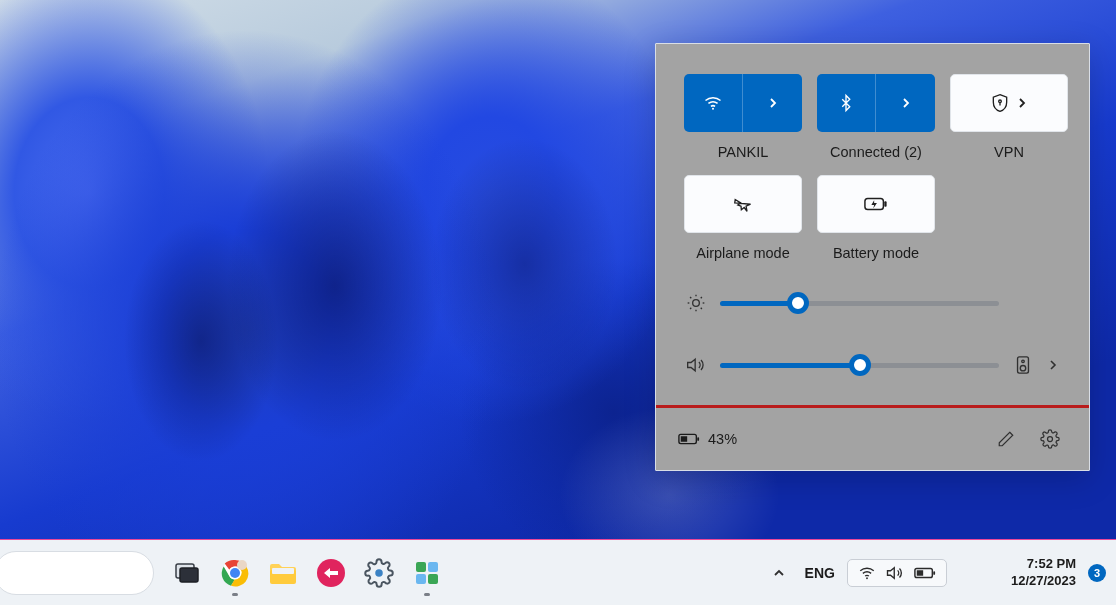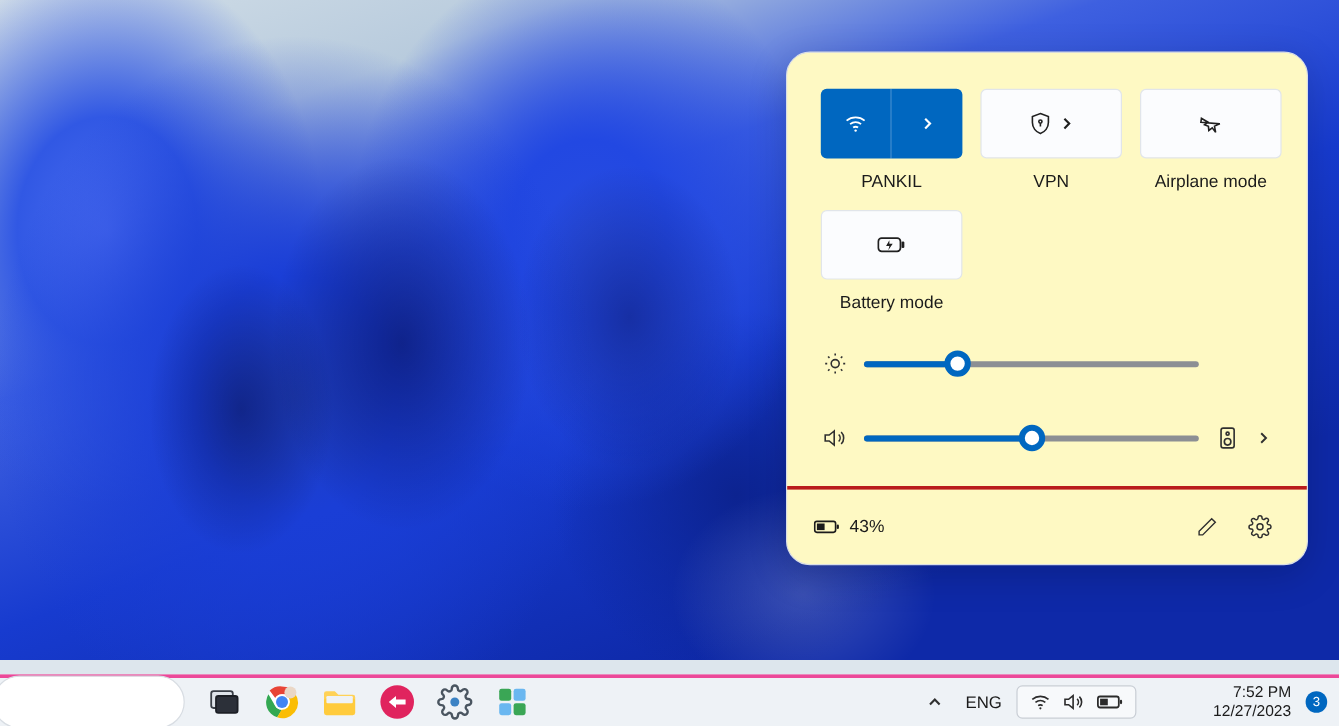--- a/index.html
+++ b/index.html
@@ -17,21 +17,21 @@
 .wallpaper::after{content:"";position:absolute;inset:0;height:550px;
   background:
     radial-gradient(ellipse 180px 260px at 30% 52%, rgba(0,0,48,0.45) 0%, rgba(0,0,48,0) 60%),
     radial-gradient(ellipse 140px 220px at 18% 62%, rgba(0,0,40,0.40) 0%, rgba(0,0,40,0) 55%),
     radial-gradient(ellipse 170px 230px at 47% 48%, rgba(0,0,50,0.35) 0%, rgba(0,0,50,0) 55%),
     radial-gradient(ellipse 200px 160px at 60% 90%, rgba(255,255,255,0.18) 0%, rgba(255,255,255,0) 55%);
   mix-blend-mode:normal;
 }
 
 
-.panel { position:absolute; top:43px; right:26px; width:435px; background:#fef9c3; border:1px solid #d9dee6; border-radius:20px; box-shadow:0 8px 32px rgba(0,0,0,0.18); }
+.panel { position:absolute; top:43px; right:26px; width:435px; background:#a3a3a3; border:1px solid #d9dee6; border-radius:1px; box-shadow:0 8px 32px rgba(0,0,0,0.18); }
 .tiles { display:grid; grid-template-columns:repeat(3,1fr); gap:15px; padding:30px 28px 18px; }
 .tile-wrap { display:flex; flex-direction:column; align-items:center; gap:12px; }
 .tile { width:118px; height:58px; border-radius:5px; display:flex; align-items:center; justify-content:center; cursor:pointer; position:relative; }
 .tile.off { background:#fbfcfe; border:1px solid #e1e5ea; color:#202020; }
 .tile.on  { background:#0067c0; color:#fff; }
 .tile.split { justify-content:flex-start; }
 .tile.split .ic { width:58px; display:flex; align-items:center; justify-content:center; }
 .tile.split .chev { width:60px; display:flex; align-items:center; justify-content:center; border-left:1px solid rgba(255,255,255,0.25); height:100%; }
 .tile-label { font-size:14.5px; color:#1b1b1b; text-align:center; }
 
@@ -46,21 +46,21 @@
 .srow .aux { width:20px; color:#303030; display:flex; justify-content:center; align-items:center; }
 .srow .aux.chev { width:12px; }
 
 
 .pfoot { border-top:3px solid #b91c1c; padding:14px 22px; display:flex; align-items:center; gap:10px; }
 .pfoot .bat { display:flex; align-items:center; gap:8px; font-size:14.5px; color:#1b1b1b; }
 .pfoot .spacer { flex:1; }
 .pfoot .ibtn { width:34px; height:34px; display:flex; align-items:center; justify-content:center; border-radius:5px; cursor:pointer; color:#303030; }
 
 
-.taskbar { position:absolute; left:0; right:0; bottom:0; height:43px; background:#eef2f6; border-top:3px solid #ec4899; display:flex; align-items:center; }
+.taskbar { position:absolute; left:0; right:0; bottom:0; height:66px; background:#eef2f6; border-top:1px solid #ec4899; display:flex; align-items:center;font-weight:bold; }
 .search-pill { width:160px; height:44px; background:#fff; border:1px solid #d8dde3; border-radius:22px; margin-left:-6px; }
 .tb-icons { display:flex; align-items:center; gap:14px; margin-left:16px; }
 .tb-icon { width:34px; height:34px; border-radius:6px; display:flex; align-items:center; justify-content:center; cursor:pointer; position:relative; }
 .tb-icon.u::after{content:"";position:absolute;bottom:-6px;width:6px;height:3px;border-radius:2px;background:#7a7f87;}
 
 .tb-right { margin-left:auto; display:flex; align-items:center; height:100%; }
 .caret { width:28px; display:flex; justify-content:center; cursor:pointer; color:#303030; }
 .lang { font-size:14px; color:#1b1b1b; padding:0 12px; cursor:pointer; }
 .tray-grp { display:flex; align-items:center; gap:10px; padding:4px 10px; border:1px solid #c9ced5; border-radius:5px; background:#f7f9fb; margin-right:8px; cursor:pointer; }
 .tray-grp svg { color:#2b2b2b; }
@@ -86,20 +86,35 @@
               <circle cx="12" cy="19" r="1.2" fill="currentColor" stroke="none"></circle>
             </svg>
           </span>
           <span class="chev">
             <svg width="12" height="14" viewBox="0 0 12 14" fill="none" stroke="currentColor" stroke-width="1.8">
               <polyline points="4 3 8 7 4 11"></polyline>
             </svg>
           </span>
         </div>
         <div class="tile-label">PANKIL</div>
+      </div>
+      <div class="tile-wrap">
+        <div class="tile on split">
+          <span class="ic">
+            <svg width="18" height="20" viewBox="0 0 24 24" fill="none" stroke="currentColor" stroke-width="1.8">
+              <path d="M7 7l10 10-5 5V2l5 5L7 17"></path>
+            </svg>
+          </span>
+          <span class="chev">
+            <svg width="12" height="14" viewBox="0 0 12 14" fill="none" stroke="currentColor" stroke-width="1.8">
+              <polyline points="4 3 8 7 4 11"></polyline>
+            </svg>
+          </span>
+        </div>
+        <div class="tile-label">Connected (2)</div>
       </div>
       <div class="tile-wrap">
         <div class="tile off">
           <span style="display:flex;align-items:center;gap:6px">
             <svg width="20" height="20" viewBox="0 0 24 24" fill="none" stroke="currentColor" stroke-width="1.6">
               <path d="M12 2l8 3v6c0 5-3.4 9.4-8 11-4.6-1.6-8-6-8-11V5l8-3z"></path>
               <circle cx="12" cy="10" r="1.6"></circle>
               <line x1="12" y1="11.6" x2="12" y2="15"></line>
             </svg>
             <svg width="12" height="14" viewBox="0 0 12 14" fill="none" stroke="currentColor" stroke-width="1.8">

